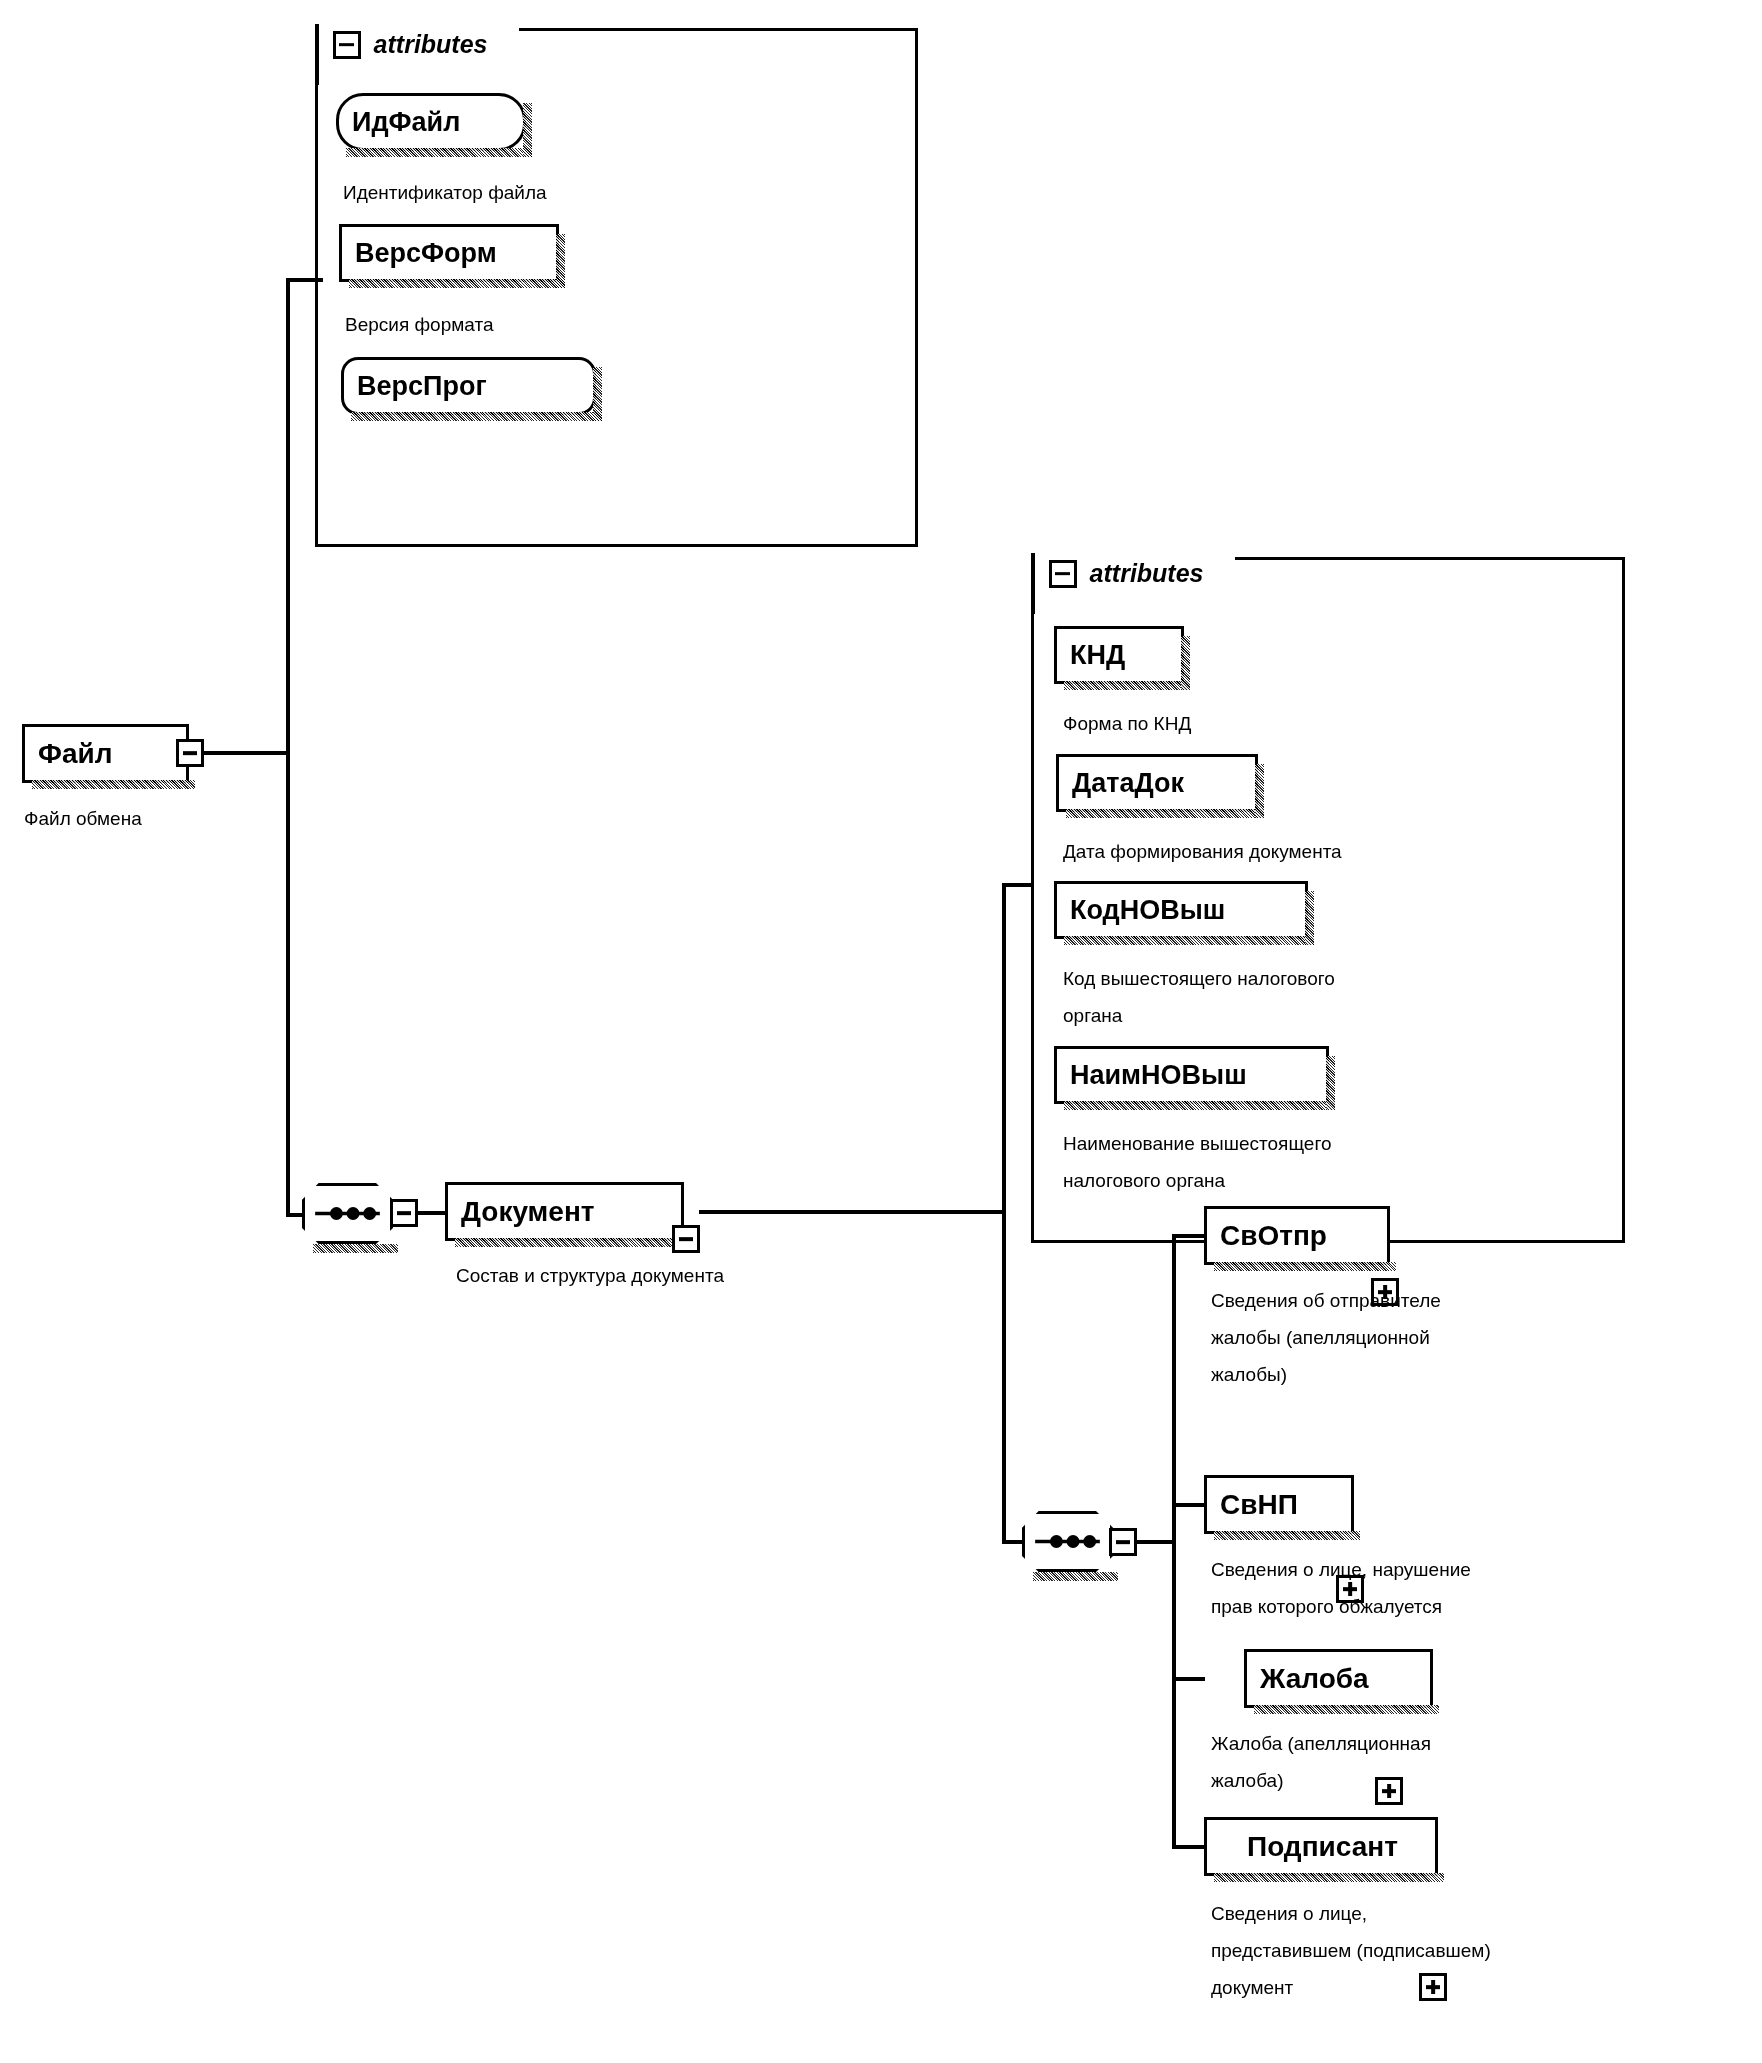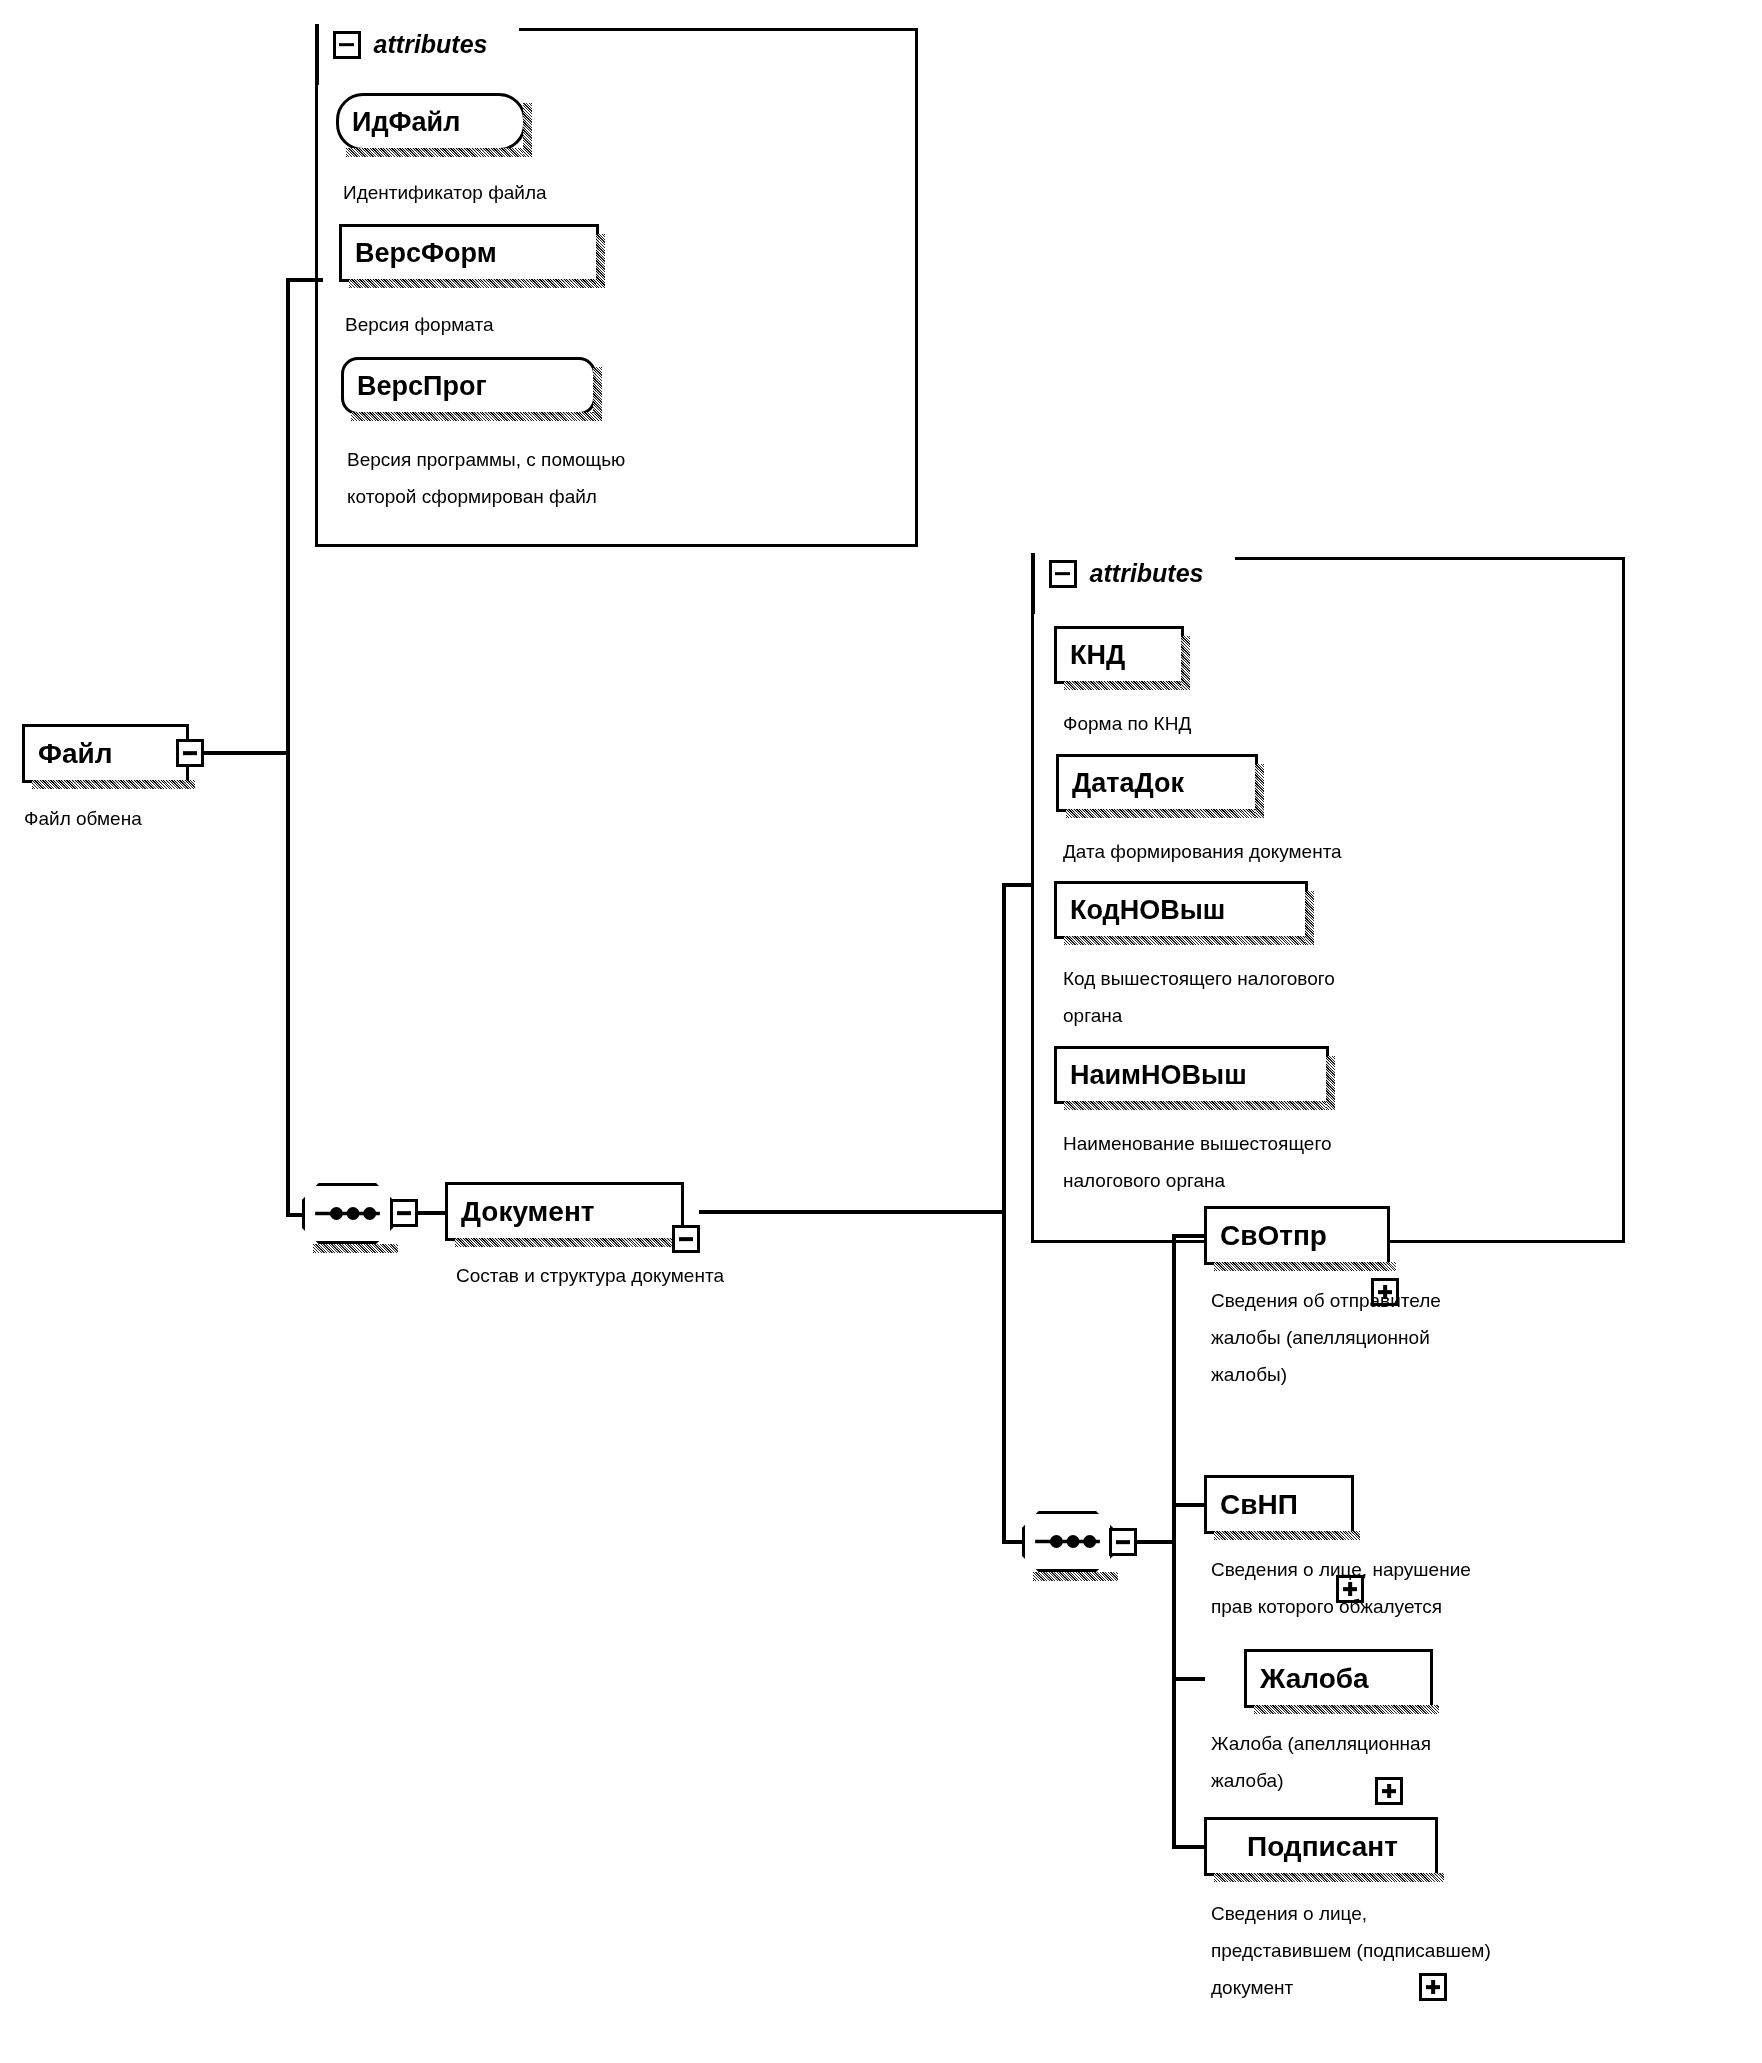--- a/index.html
+++ b/index.html
@@ -120,34 +120,32 @@
     <span class="lbl">attributes</span>
   </div>
 
   <div class="node attrbox" style="left:336px;top:93px;width:190px;height:58px;border-radius:27px;">
     <span>ИдФайл</span>
     <span class="shadow"></span>
     <span class="shadow-r"></span>
   </div>
   <div class="cap" style="left:343px;top:174px;width:519px;">Идентификатор файла</div>
 
-  <div class="node attrbox" style="left:339px;top:224px;width:260px;height:58px;">
+  <div class="node attrbox" style="left:339px;top:224px;width:220px;height:58px;">
     <span>ВерсФорм</span>
     <span class="shadow"></span>
     <span class="shadow-r"></span>
   </div>
   <div class="cap" style="left:345px;top:306px;width:519px;">Версия формата</div>
 
   <div class="node attrbox" style="left:341px;top:357px;width:255px;height:58px;border-radius:17px;">
     <span>ВерсПрог</span>
     <span class="shadow"></span>
     <span class="shadow-r"></span>
   </div>
-  <div class="cap" style="left:347px;top:441px;width:557px;">Версия программы, с помощью
-которой сформирован файл</div>
 
   <div class="node" style="left:22px;top:724px;width:167px;height:59px;">
     <span>Файл</span>
     <span class="shadow"></span>
   </div>
 
   <div class="toggle" style="left:176px;top:739px;"></div>
   <div class="cap" style="left:24px;top:800px;width:371px;">Файл обмена</div>
 
   <div class="hline" style="left:204px;top:751px;width:83px;"></div>

